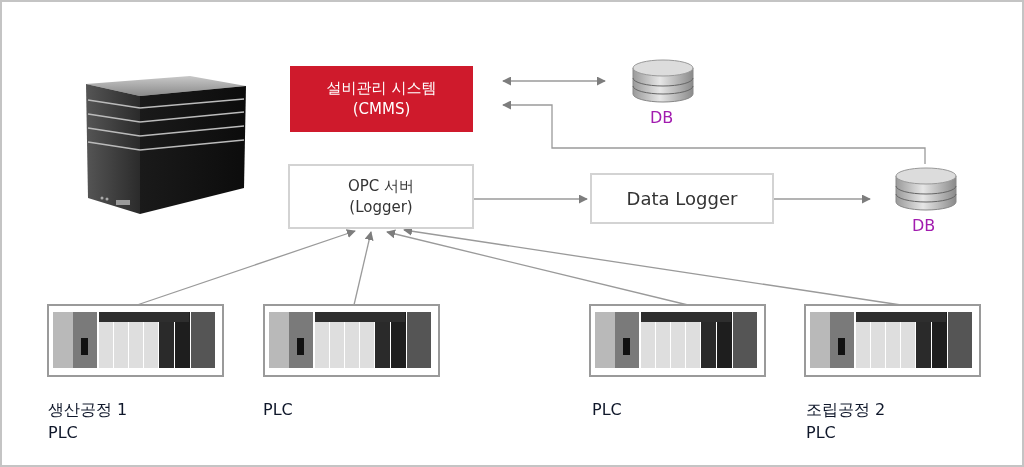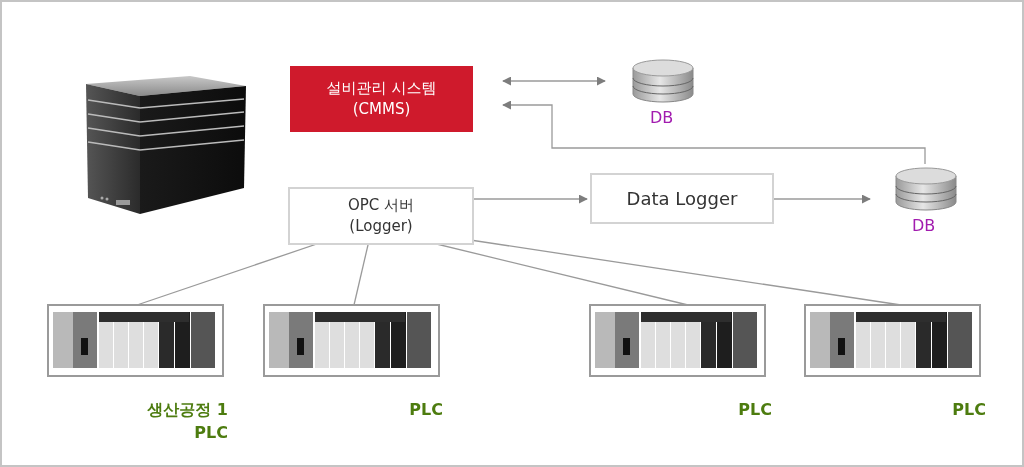--- a/index.html
+++ b/index.html
@@ -1,22 +1,22 @@
 <!DOCTYPE html>
 <html><head>
 <meta charset="utf-8">
 <style>
   html, body { margin:0; padding:0; background:#fff; }
   body { width:1024px; height:467px; position:relative; overflow:hidden; font-family:"DejaVu Sans","Liberation Sans",sans-serif; }
   .frame { position:absolute; left:0; top:0; width:1020px; height:463px; border:2px solid #c4c4c4; background:#fff; }
   .box { position:absolute; box-sizing:border-box; border:2px solid #d3d3d3; background:#fff; display:flex; flex-direction:column; align-items:center; justify-content:center; color:#333; text-align:center; }
   .cmms { position:absolute; left:290px; top:66px; width:183px; height:66px; background:#cf1a2c; color:#fff; display:flex; flex-direction:column; align-items:center; justify-content:center; font-size:15px; line-height:21px; }
-  .opc { left:288px; top:164px; width:186px; height:58px; font-size:15px; line-height:21px;margin-top:23px; }
+  .opc { left:288px; top:164px; width:186px; height:65px; font-size:15px; line-height:21px; }
   .logger { left:590px; top:173px; width:184px; height:51px; font-size:18px; }
-  .label { position:absolute; color:#4d7c0f; text-align:right; font-size:16px; line-height:23px; width:180px;font-weight:bold; }
+  .label { position:absolute; color:#0f172a; text-align:left; font-size:16px; line-height:23px; width:180px; }
   .dblabel { position:absolute; color:#a21caf; font-size:16px; }
   svg.wires { position:absolute; left:0; top:0; }
   .plc { position:absolute; box-sizing:border-box; width:177px; height:73px; border:2px solid #9a9a9a; background:#fff; padding:4px; }
   .plc-inner { position:relative; width:100%; height:100%; }
   .m { position:absolute; top:2px; bottom:3px; }
 </style>
 </head>
 <body>
 
 <div class="frame"></div>
@@ -174,14 +174,15 @@
   <div>생산공정 1</div>
   <div>PLC</div>
 </div>
 <div class="label" style="left:263px;top:398px;">
   <div>PLC</div>
 </div>
 <div class="label" style="left:592px;top:398px;">
   <div>PLC</div>
 </div>
 <div class="label" style="left:806px;top:398px;">
+  <div>조립공정 2</div>
   <div>PLC</div>
 </div>
 
 </body></html>

